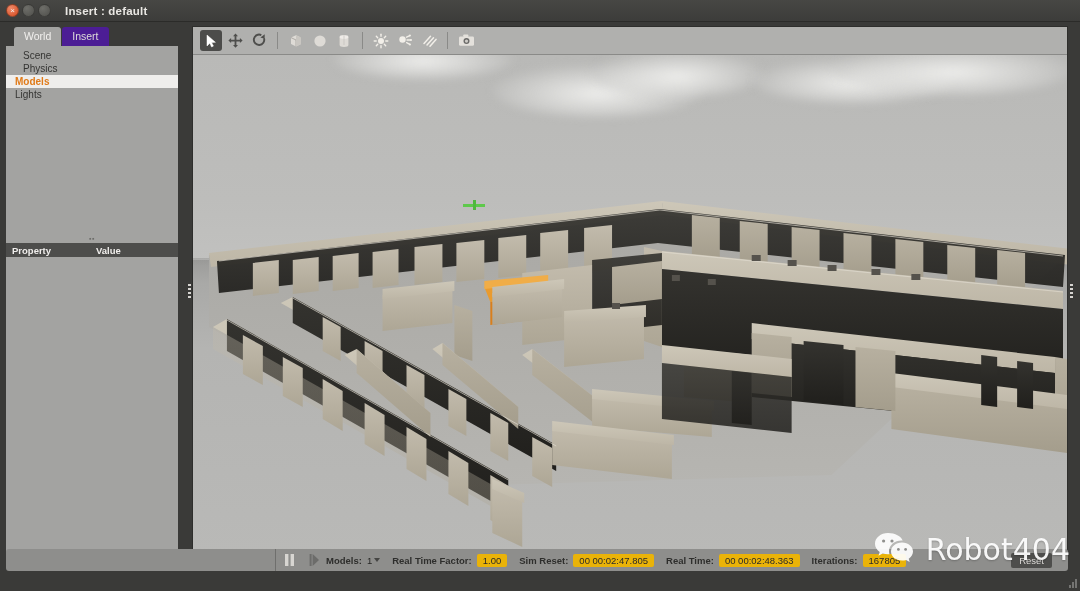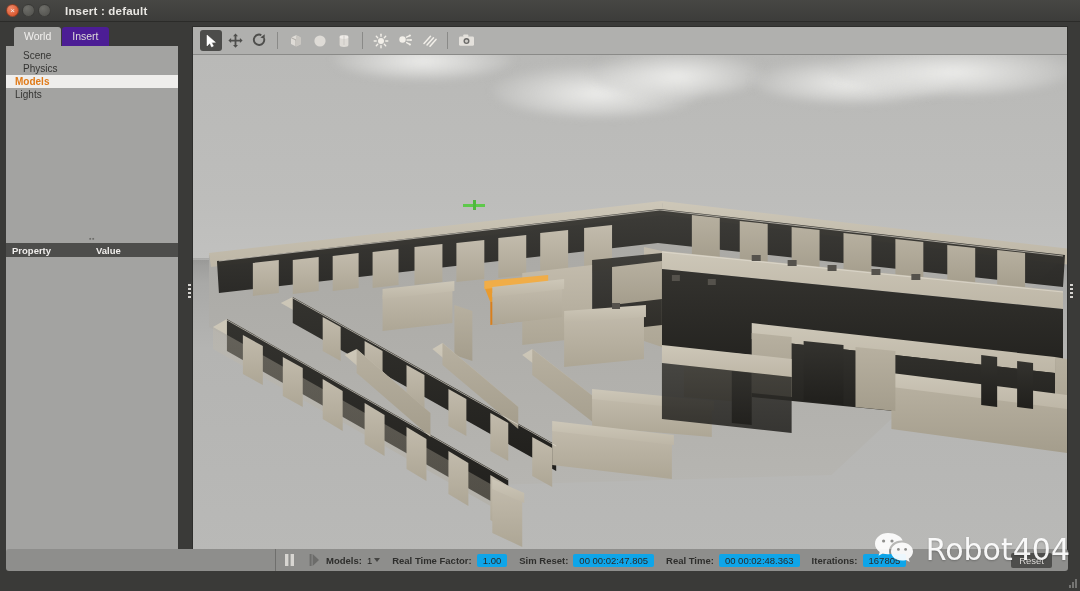--- a/index.html
+++ b/index.html
@@ -183,21 +183,21 @@
     font-size: 9.5px; color: #2f2f2d;
   }
   #status-left {
     width: 270px; height: 100%;
     border-right: 1px solid #6f6f6d;
   }
   .sb-group { display: flex; align-items: center; height: 100%; }
   .sb-icon { margin: 0 6px 0 8px; display: flex; align-items: center; }
   .sb-label { font-weight: bold; color: #2e2e2c; margin-right: 5px; }
   .sb-field {
-    background: #0ea5e9; color: #2a2a28;
+    background: #eab308; color: #2a2a28;
     padding: 1px 6px; border-radius: 2px; margin-right: 12px;
     font-size: 9.5px; min-width: 30px; text-align: center;
   }
   .sb-steps-val { color: #262624; margin-right: 2px; }
   .caret-down {
     width: 0; height: 0;
     border-left: 3.5px solid transparent;
     border-right: 3.5px solid transparent;
     border-top: 4px solid #454543;
     margin-right: 12px;

